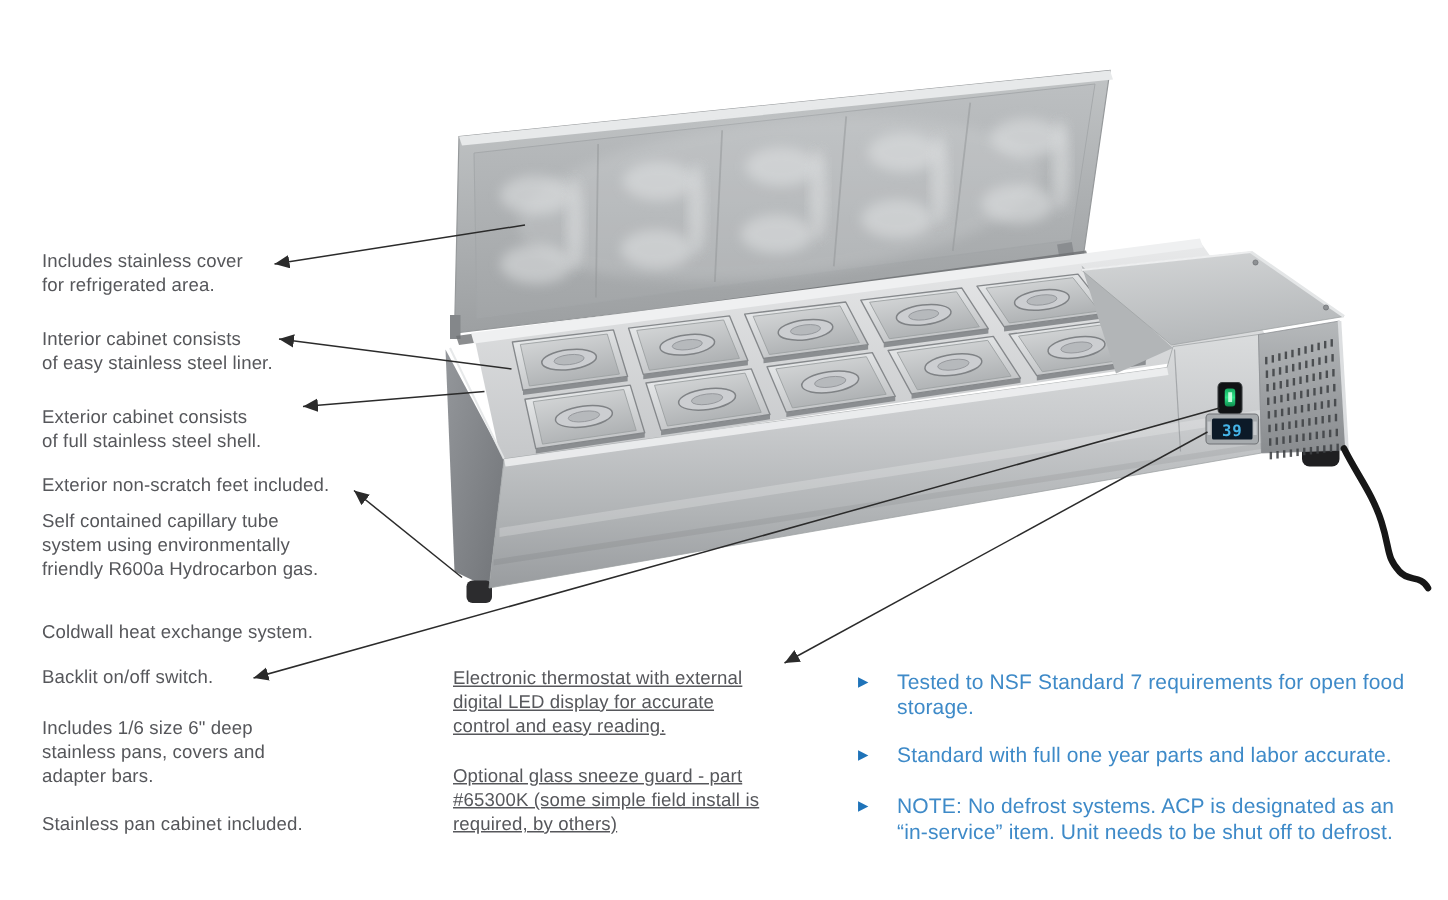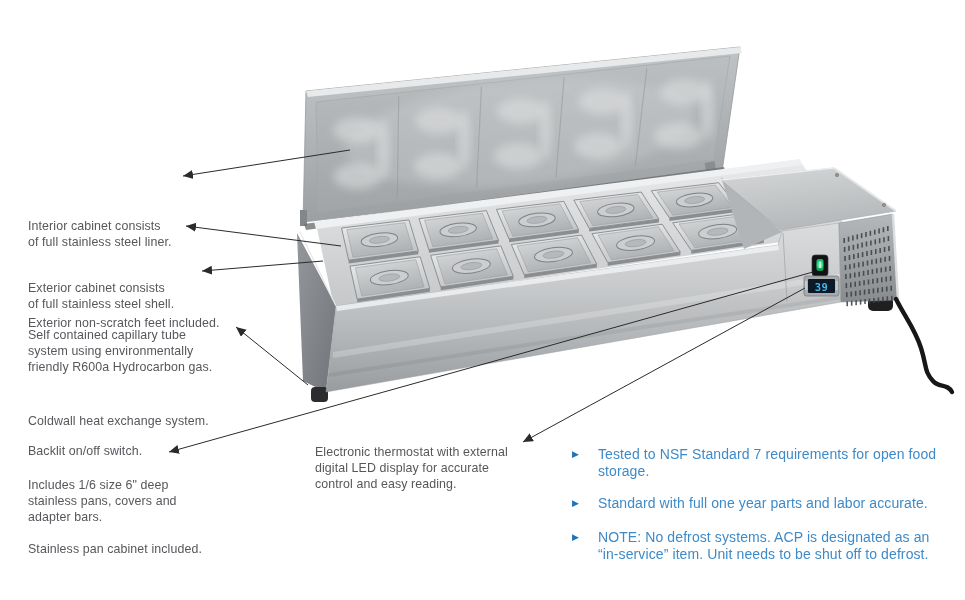--- a/index.html
+++ b/index.html
@@ -9,21 +9,21 @@
     font-family:"Liberation Sans","DejaVu Sans",sans-serif;
   }
   .page{position:absolute;inset:0;}
   .product-svg{position:absolute;left:0;top:0;}
   .co{
     position:absolute;white-space:pre-line;
     font-size:12.4px;line-height:15.8px;letter-spacing:.1px;
     color:var(--body-text,#56575b);
   }
   .co-left{left:28px;width:250px;}
-  .co-mid{left:315px;width:260px;}
+  .co-mid{left:302px;width:260px;text-decoration:underline;}
   .bullet-row{position:absolute;left:570px;width:372px;}
   .bullet-marker{
     position:absolute;left:2px;top:3px;font-size:9px;
     color:var(--bullet-blue,#1e73b9);
   }
   .bullet-text{
     margin-left:28px;white-space:pre-line;
     font-size:14px;line-height:17px;letter-spacing:.1px;
     color:var(--accent-blue,#3e8ac8);
   }
@@ -330,38 +330,43 @@
   <g stroke="#2b2b2b" stroke-width="1">
     <line x1="350" y1="150" x2="183" y2="176" marker-end="url(#arrowhead)"></line>
     <line x1="341" y1="246" x2="186" y2="226" marker-end="url(#arrowhead)"></line>
     <line x1="323" y1="261" x2="202" y2="271" marker-end="url(#arrowhead)"></line>
     <line x1="308" y1="385" x2="236" y2="327" marker-end="url(#arrowhead)"></line>
     <line x1="813" y1="272" x2="169" y2="452" marker-end="url(#arrowhead)"></line>
     <line x1="805" y1="288" x2="523" y2="442" marker-end="url(#arrowhead)"></line>
   </g>
 </svg>
 
+<div class="co co-left" style="top:167px">Includes stainless cover
+for refrigerated area.</div>
 <div class="co co-left" style="top:219px">Interior cabinet consists
-of full stainless steel liner.</div>
-<div class="co co-left" style="top:281px">Exterior cabinet consists
+of easy stainless steel liner.</div>
+<div class="co co-left" style="top:271px">Exterior cabinet consists
 of full stainless steel shell.</div>
 <div class="co co-left" style="top:316px">Exterior non-scratch feet included.</div>
-<div class="co co-left" style="top:328px">Self contained capillary tube
+<div class="co co-left" style="top:340px">Self contained capillary tube
 system using environmentally
 friendly R600a Hydrocarbon gas.</div>
 <div class="co co-left" style="top:444px">Backlit on/off switch.</div>
 <div class="co co-left" style="top:414px">Coldwall heat exchange system.</div>
 <div class="co co-left" style="top:478px">Includes 1/6 size 6" deep
 stainless pans, covers and
 adapter bars.</div>
 <div class="co co-left" style="top:542px">Stainless pan cabinet included.</div>
 
 <div class="co co-mid" style="top:445px">Electronic thermostat with external
 digital LED display for accurate
 control and easy reading.</div>
+<div class="co co-mid" style="top:510px">Optional glass sneeze guard - part
+#65300K (some simple field install is
+required, by others)</div>
 
 <div class="bullet-row" style="top:446px">
   <span class="bullet-marker">▶</span>
   <div class="bullet-text">Tested to NSF Standard 7 requirements for open food
 storage.</div>
 </div>
 <div class="bullet-row" style="top:495px">
   <span class="bullet-marker">▶</span>
   <div class="bullet-text">Standard with full one year parts and labor accurate.</div>
 </div>

